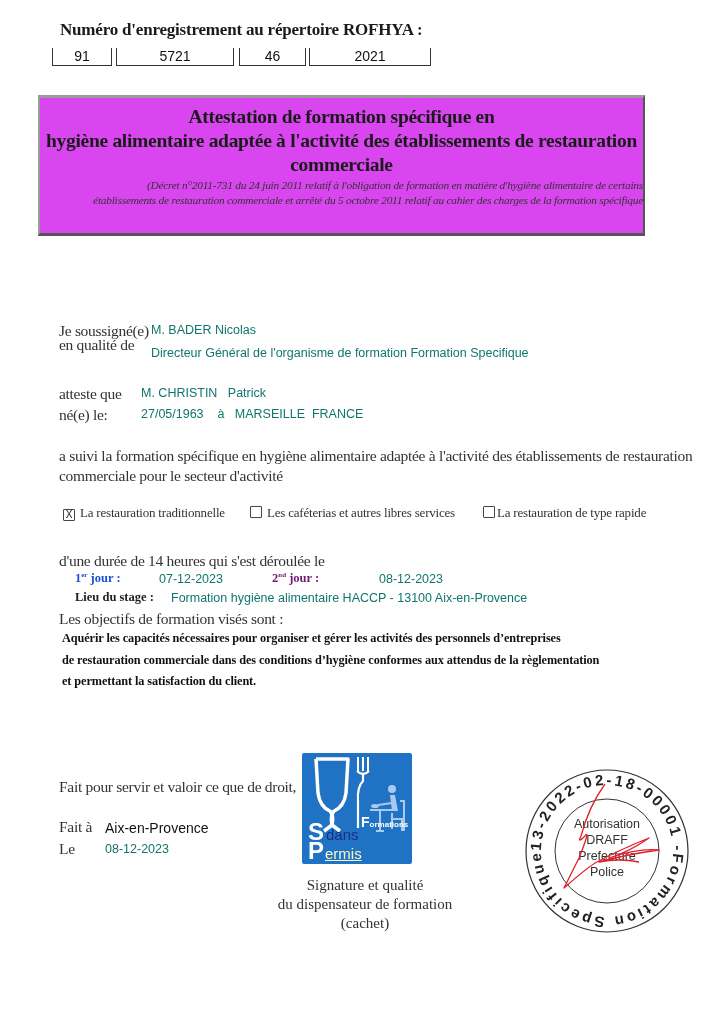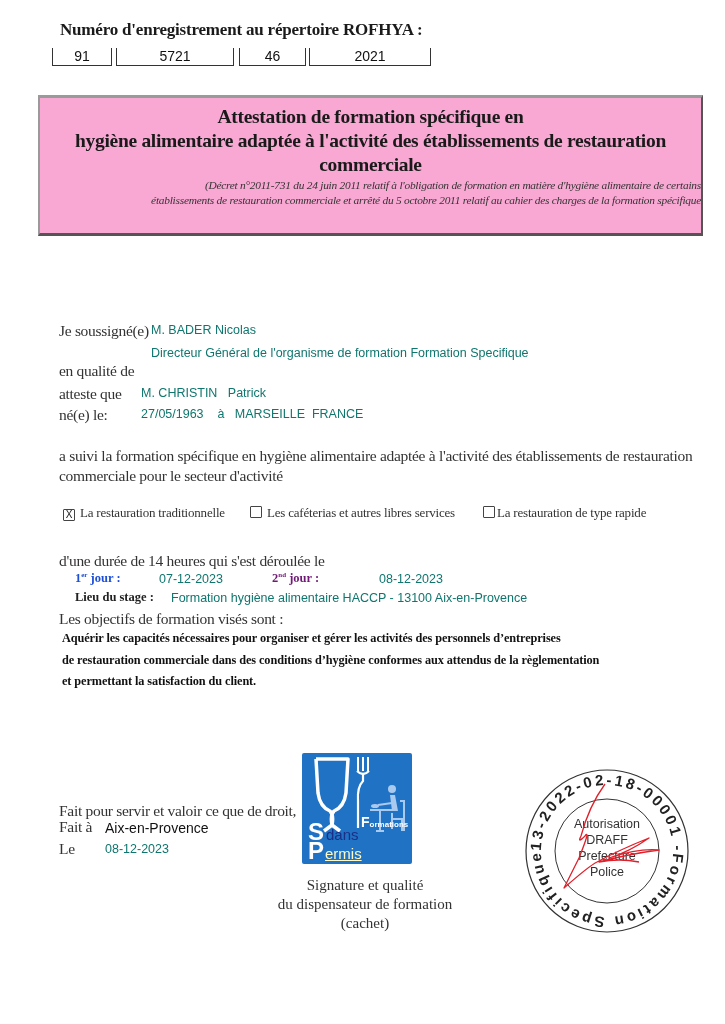--- a/index.html
+++ b/index.html
@@ -6,21 +6,21 @@
   body { width: 725px; height: 1024px; position: relative; overflow: hidden; color: #222; }
   .serif { font-family: "Liberation Serif", "DejaVu Serif", serif; }
   .sans { font-family: "Liberation Sans", "DejaVu Sans", sans-serif; }
   .abs { position: absolute; white-space: nowrap; }
 
   
   .rof-title { left: 60px; top: 20px; font-size: 17px; font-weight: bold; color: #1a1a1a; letter-spacing: -0.2px; }
   .rof-seg { position: absolute; top: 48px; height: 18px; border-left: 1.5px solid #333; border-right: 1.5px solid #333; border-bottom: 1.5px solid #333; font-size: 14px; text-align: center; line-height: 16px; color: #111; box-sizing: border-box; }
 
   
-  .hdr { position: absolute; left: 38px; top: 95px; width: 665px; height: 141px; background: #f9a8d4; border-top: 3px solid #9a9a9a; border-left: 2px solid #9a9a9a; border-right: 2px solid #555; border-bottom: 3px solid #555; box-sizing: border-box; text-align: center; }
+  .hdr { position: absolute; left: 38px; top: 95px; width: 607px; height: 141px; background: #d946ef; border-top: 3px solid #9a9a9a; border-left: 2px solid #9a9a9a; border-right: 2px solid #555; border-bottom: 3px solid #555; box-sizing: border-box; text-align: center; }
   .hdr-title { font-size: 19.5px; font-weight: bold; color: #1a1a1a; line-height: 24px; margin-top: 7px; letter-spacing: -0.3px; }
   .hdr-decree { font-size: 11.4px; font-style: italic; color: #333; line-height: 15px; margin-top: 1px; letter-spacing: -0.25px; text-align: right; }
 
   .lbl { font-size: 15.5px; color: #333; letter-spacing: -0.3px; }
   .val { font-size: 12.5px; color: #0f766e; }
   .para { font-size: 15.5px; color: #333; letter-spacing: -0.3px; line-height: 21px; }
 
   .cb { display: inline-block; width: 10px; height: 10px; border: 1px solid #444; border-radius: 1px; font-size: 10px; line-height: 10px; text-align: center; vertical-align: -1px; margin-right: 5px; color: #222; }
   .sect-item { font-size: 13px; color: #333; letter-spacing: -0.2px; }
 
@@ -48,21 +48,21 @@
     <div>commerciale</div>
   </div>
   <div class="hdr-decree">
     <div>(Décret n°2011-731 du 24 juin 2011 relatif à l'obligation de formation en matière d'hygiène alimentaire de certains</div>
     <div>établissements de restauration commerciale et arrêté du 5 octobre 2011 relatif au cahier des charges de la formation spécifique</div>
   </div>
 </div>
 
 <div class="abs serif lbl" style="left:59px;top:322px;">Je soussigné(e)</div>
 <div class="abs sans val" style="left:151px;top:323px;">M. BADER Nicolas</div>
-<div class="abs serif lbl" style="left:59px;top:362px;">en qualité de</div>
+<div class="abs serif lbl" style="left:59px;top:336px;">en qualité de</div>
 <div class="abs sans val" style="left:151px;top:346px;">Directeur Général de l'organisme de formation Formation Specifique</div>
 
 <div class="abs serif lbl" style="left:59px;top:385px;">atteste que</div>
 <div class="abs sans val" style="left:141px;top:386px;white-space:pre;">M. CHRISTIN   Patrick</div>
 <div class="abs serif lbl" style="left:59px;top:406px;">né(e) le:</div>
 <div class="abs sans val" style="left:141px;top:407px;white-space:pre;">27/05/1963    à   MARSEILLE  FRANCE</div>
 
 <div class="abs serif para" style="left:59px;top:445px;">a suivi la formation spécifique en hygiène alimentaire adaptée à l'activité des établissements de restauration</div>
 <div class="abs serif para" style="left:59px;top:465px;">commerciale pour le secteur d'activité</div>
 
@@ -82,21 +82,21 @@
 <div class="abs serif" style="left:272px;top:571px;font-size:12.5px;font-weight:bold;color:#701a75;"><span>2</span><sup style="font-size:7px;">nd</sup><span> jour :</span></div>
 <div class="abs sans val" style="left:379px;top:572px;">08-12-2023</div>
 <div class="abs serif" style="left:75px;top:590px;font-size:12.5px;font-weight:bold;color:#222;">Lieu du stage :</div>
 <div class="abs sans val" style="left:171px;top:591px;">Formation hygiène alimentaire HACCP - 13100 Aix-en-Provence</div>
 
 <div class="abs serif lbl" style="left:59px;top:610px;">Les objectifs de formation visés sont :</div>
 <div class="abs serif obj" style="left:62px;top:628px;">Aquérir les capacités nécessaires pour organiser et gérer les activités des personnels d’entreprises</div>
 <div class="abs serif obj" style="left:62px;top:650px;">de restauration commerciale dans des conditions d’hygiène conformes aux attendus de la règlementation</div>
 <div class="abs serif obj" style="left:62px;top:671px;">et permettant la satisfaction du client.</div>
 
-<div class="abs serif lbl" style="left:59px;top:778px;margin-top:24px;">Fait pour servir et valoir ce que de droit,</div>
+<div class="abs serif lbl" style="left:59px;top:778px;">Fait pour servir et valoir ce que de droit,</div>
 <div class="abs serif lbl" style="left:59px;top:818px;">Fait à</div>
 <div class="abs sans" style="left:105px;top:820px;font-size:14px;color:#111;">Aix-en-Provence</div>
 <div class="abs serif lbl" style="left:59px;top:840px;">Le</div>
 <div class="abs sans val" style="left:105px;top:842px;">08-12-2023</div>
 
 <div class="logo">
   <svg width="110" height="111" viewBox="0 0 110 111">
 
     <path d="M14 6 L46 6 L44 40 Q42 54 32 58 Q28 62 30 72 L38 78" fill="none" stroke="#ffffff" stroke-width="3.5" stroke-linejoin="round"></path>
     <path d="M14 6 L16 40 Q18 54 28 58 Q32 62 30 72 L22 78" fill="none" stroke="#ffffff" stroke-width="3.5" stroke-linejoin="round"></path>

